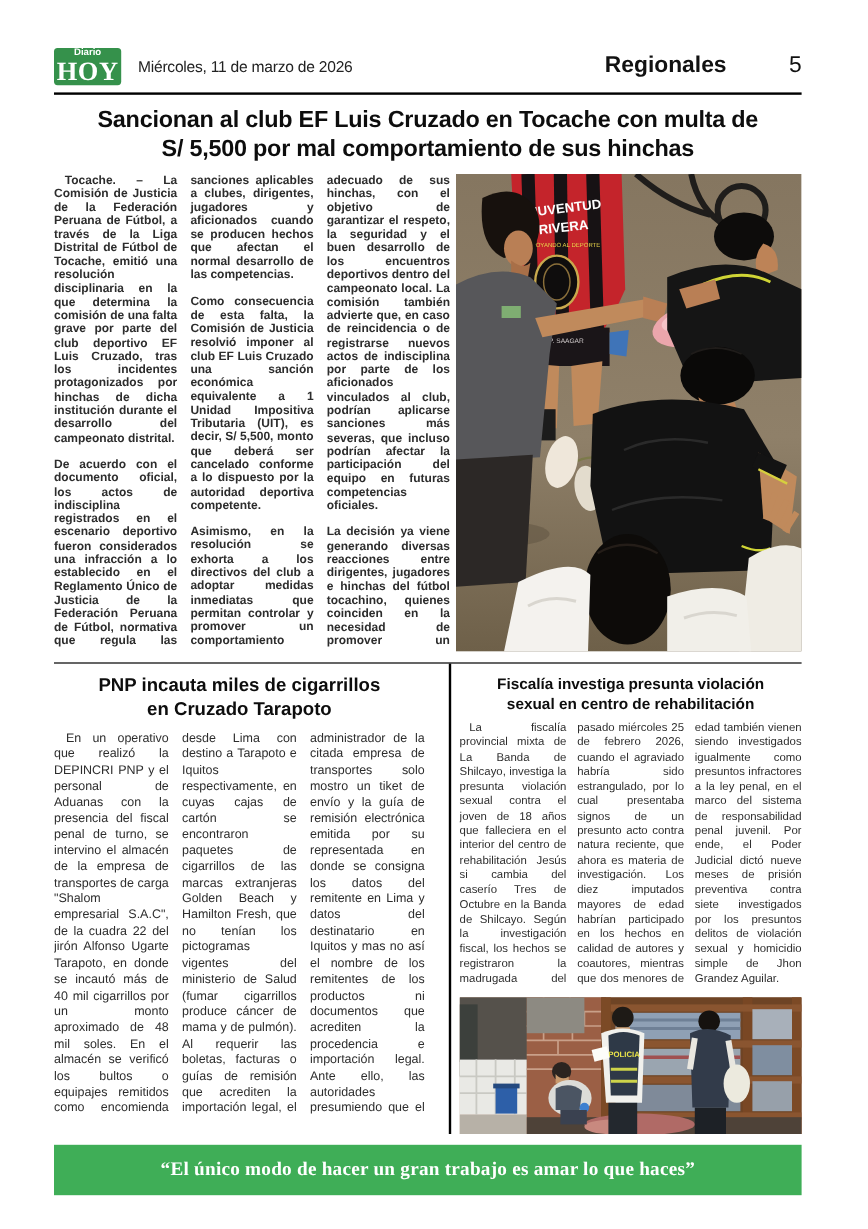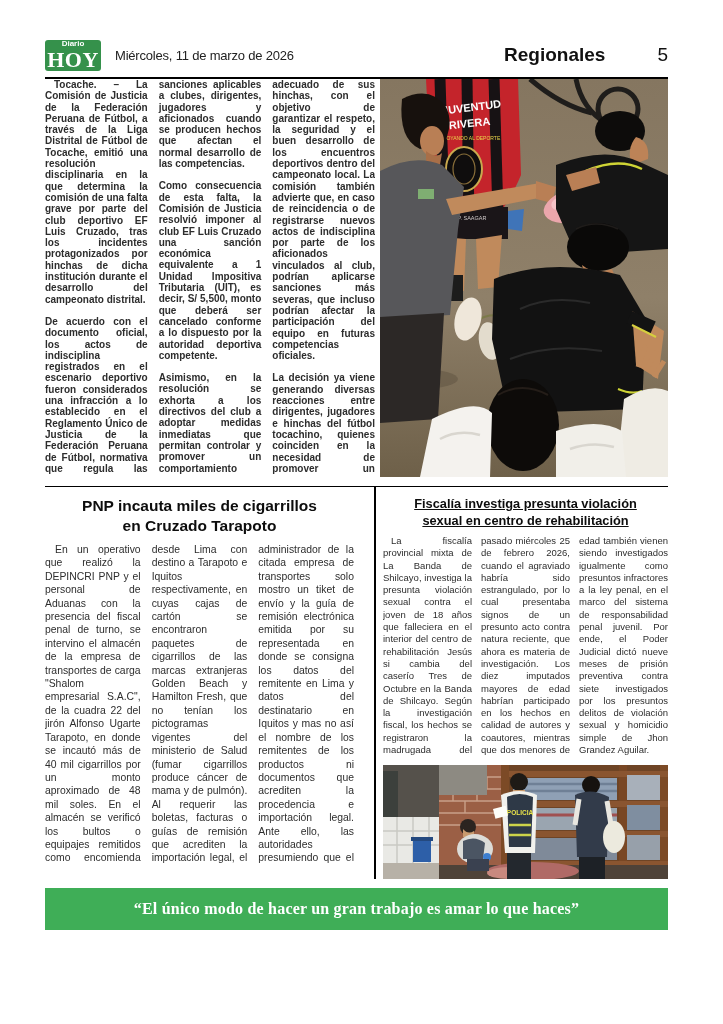--- a/index.html
+++ b/index.html
@@ -42,21 +42,21 @@
   .left-sec { width:332px; box-sizing:border-box; padding-right:20px; }
   .vdiv { width:2px; background:#000; flex:none; }
   .right-sec { flex:1; box-sizing:border-box; padding-left:7px; }
 
   h2 { margin:9px 4px 7px; text-align:center; font-size:15.5px; line-height:20px; font-weight:bold; color:#0d0d0d; }
   h2 span, h3 span { display:block; }
   .a2-text { height:334px; column-count:3; column-gap:11px; font-size:10.4px; line-height:13.4px;
              text-align:justify; overflow:hidden; color:#2d2d2d; }
   .a2-text p { margin:0; text-indent:10px; }
 
-  h3 { margin:8px 2px 6px; text-align:center; font-size:12.8px; line-height:17px; font-weight:bold; color:#0d0d0d;text-decoration:underline; }
+  h3 { margin:8px 2px 6px; text-align:center; font-size:12.8px; line-height:17px; font-weight:bold; color:#0d0d0d; }
   .a3-text { height:226px; column-count:3; column-gap:9px; font-size:9.5px; line-height:12.3px;
              text-align:justify; overflow:hidden; color:#2d2d2d; }
   .a3-text p { margin:0 0 12px; text-indent:8px; }
   .a3-photo { margin-top:4px; width:285px; height:114px; }
   .a3-photo svg { display:block; }
 
   
   .banner { margin-top:9px; height:42px; background:#3fae57; display:flex; align-items:center; justify-content:center; }
   .banner-text { color:#fff; font-family:"Liberation Serif", serif; font-weight:bold; font-size:16px; letter-spacing:.2px; }
 </style>
@@ -70,20 +70,24 @@
       <div class="logo">
         <span class="logo-small">Diario</span>
         <span class="logo-big">HOY</span>
       </div>
       <span class="date">Miércoles, 11 de marzo de  2026</span>
       <span class="section-name">Regionales</span>
       <span class="page-num">5</span>
     </div>
     <div class="rule1"></div>
 
+    <h1>
+      <span>Sancionan al club EF Luis Cruzado en Tocache con multa de</span>
+      <span>S/ 5,500 por mal comportamiento de sus hinchas</span>
+    </h1>
 
     <div class="article1">
       <div class="a1-text">
         <p>Tocache. – La Comisión de Justicia de la Federación Peruana de Fútbol, a través de la Liga Distrital de Fútbol de Tocache, emitió una resolución disciplinaria en la que determina la comisión de una falta grave por parte del club deportivo EF Luis Cruzado, tras los incidentes protagonizados por hinchas de dicha institución durante el desarrollo del campeonato distrital.</p>
         <p>De acuerdo con el documento oficial, los actos de indisciplina registrados en el escenario deportivo fueron considerados una infracción a lo establecido en el Reglamento Único de Justicia de la Federación Peruana de Fútbol, normativa que regula las sanciones aplicables a clubes, dirigentes, jugadores y aficionados cuando se producen hechos que afectan el normal desarrollo de las competencias.</p>
         <p>Como consecuencia de esta falta, la Comisión de Justicia resolvió imponer al club EF Luis Cruzado una sanción económica equivalente a 1 Unidad Impositiva Tributaria (UIT), es decir, S/ 5,500, monto que deberá ser cancelado conforme a lo dispuesto por la autoridad deportiva competente.</p>
         <p>Asimismo, en la resolución se exhorta a los directivos del club a adoptar medidas inmediatas que permitan controlar y promover un comportamiento adecuado de sus hinchas, con el objetivo de garantizar el respeto, la seguridad y el buen desarrollo de los encuentros deportivos dentro del campeonato local. La comisión también advierte que, en caso de reincidencia o de registrarse nuevos actos de indisciplina por parte de los aficionados vinculados al club, podrían aplicarse sanciones más severas, que incluso podrían afectar la participación del equipo en futuras competencias oficiales.</p>
         <p>La decisión ya viene generando diversas reacciones entre dirigentes, jugadores e hinchas del fútbol tocachino, quienes coinciden en la necesidad de promover un ambiente de respeto y convivencia en los escenarios deportivos, priorizando el juego limpio y el espíritu deportivo que caracteriza al fútbol amateur en la provincia.</p>
       </div>
 

